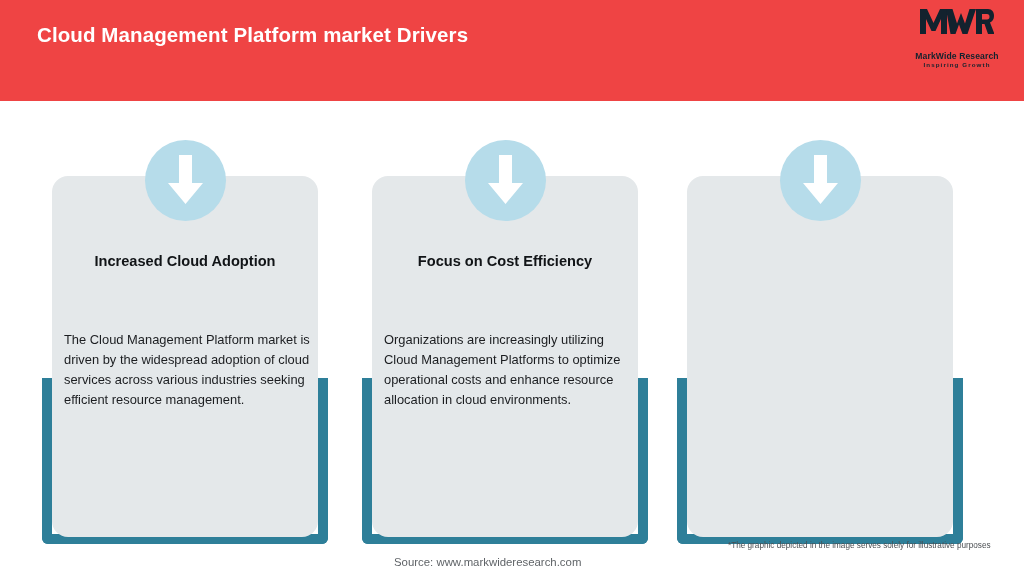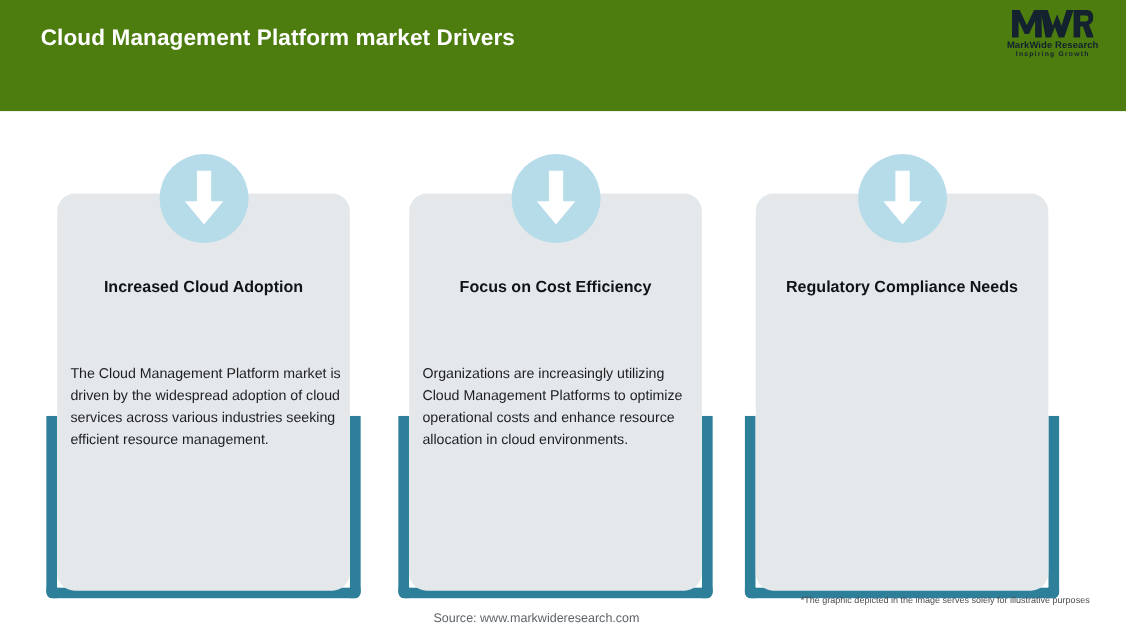--- a/index.html
+++ b/index.html
@@ -16,21 +16,21 @@
     position: relative;
   }
 
   
   .header {
     position: absolute;
     left: 0;
     top: 0;
     width: 1024px;
     height: 101px;
-    background: #4d7c0f;
+    background: #ef4444;
   }
   .header-title {
     position: absolute;
     left: 37px;
     top: 23px;
     font-size: 20.5px;
     font-weight: bold;
     color: #ffffff;
     letter-spacing: 0.1px;
     white-space: nowrap;
@@ -51,21 +51,21 @@
     line-height: 28px;
   }
   .logo-mark svg { display: block; margin: 0 auto; }
   .logo-name {
     display: block;
     font-size: 8.6px;
     font-weight: bold;
     color: #13222e;
     letter-spacing: 0.1px;
     line-height: 10px;
-    margin-top: 0;
+    margin-top: 15px;
     white-space: nowrap;
   }
   .logo-tagline {
     display: block;
     font-size: 6.2px;
     font-weight: bold;
     color: #13222e;
     letter-spacing: 1.1px;
     line-height: 8px;
     white-space: nowrap;
@@ -224,19 +224,18 @@
   </div>
 
   <div class="card-wrap c3">
     <div class="card-frame"></div>
     <div class="card"></div>
     <div class="card-badge">
       <svg width="37" height="50" viewBox="0 0 37 50" aria-hidden="true">
         <polygon points="12,0 25,0 25,28 36,28 18.5,49 1,28 12,28" fill="#ffffff"></polygon>
       </svg>
     </div>
-    <div class="card-title">Regulatory Compliance Needs</div>
   </div>
 
 </div>
 
 <div class="source-note">Source: www.markwideresearch.com</div>
 <div class="disclaimer">*The graphic depicted in the image serves solely for illustrative purposes</div>
 
 </body></html>

